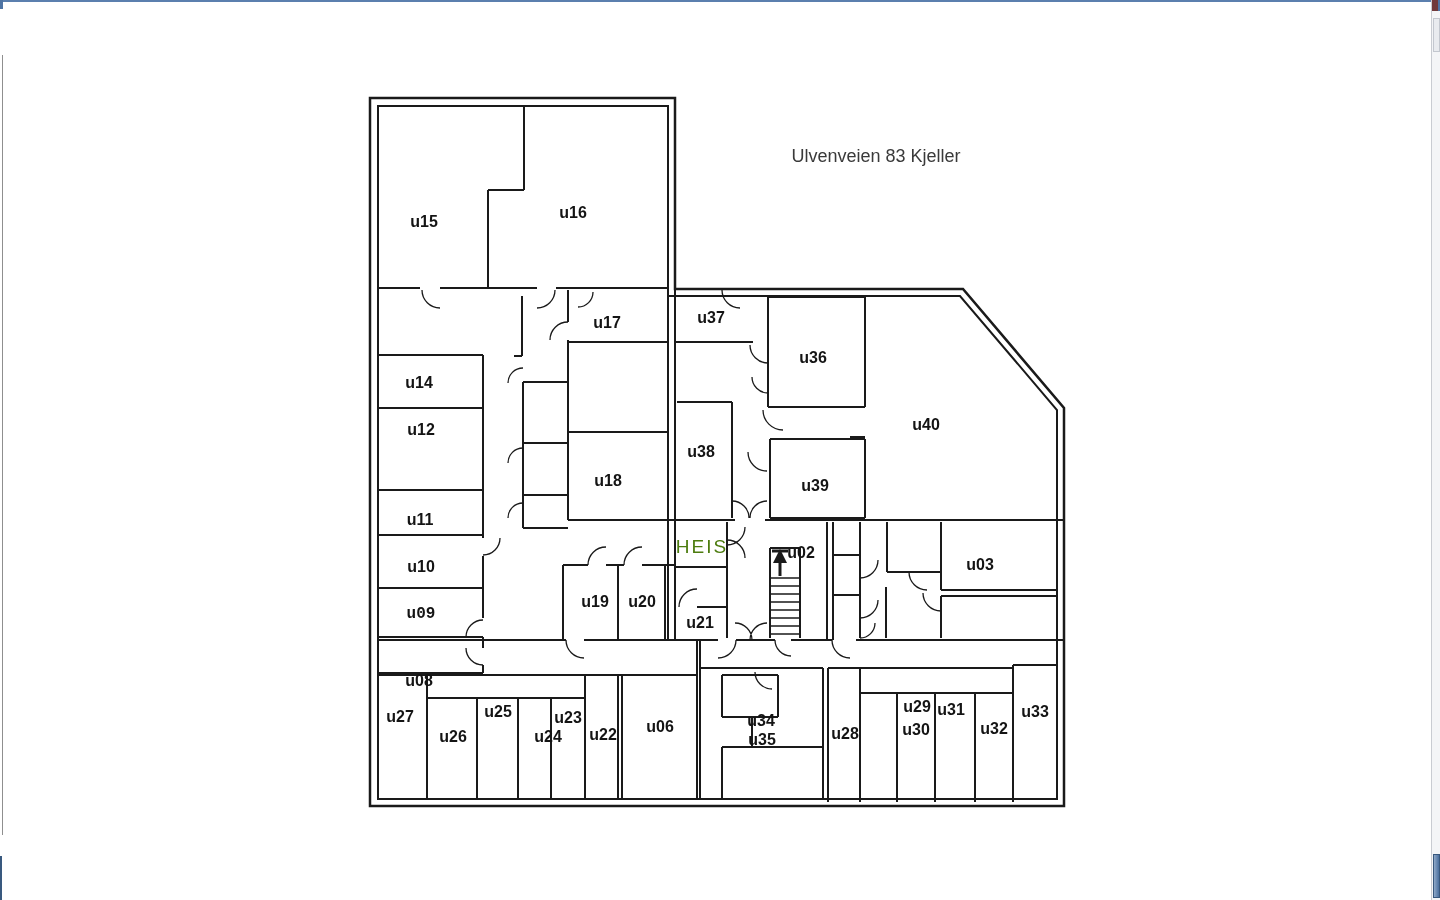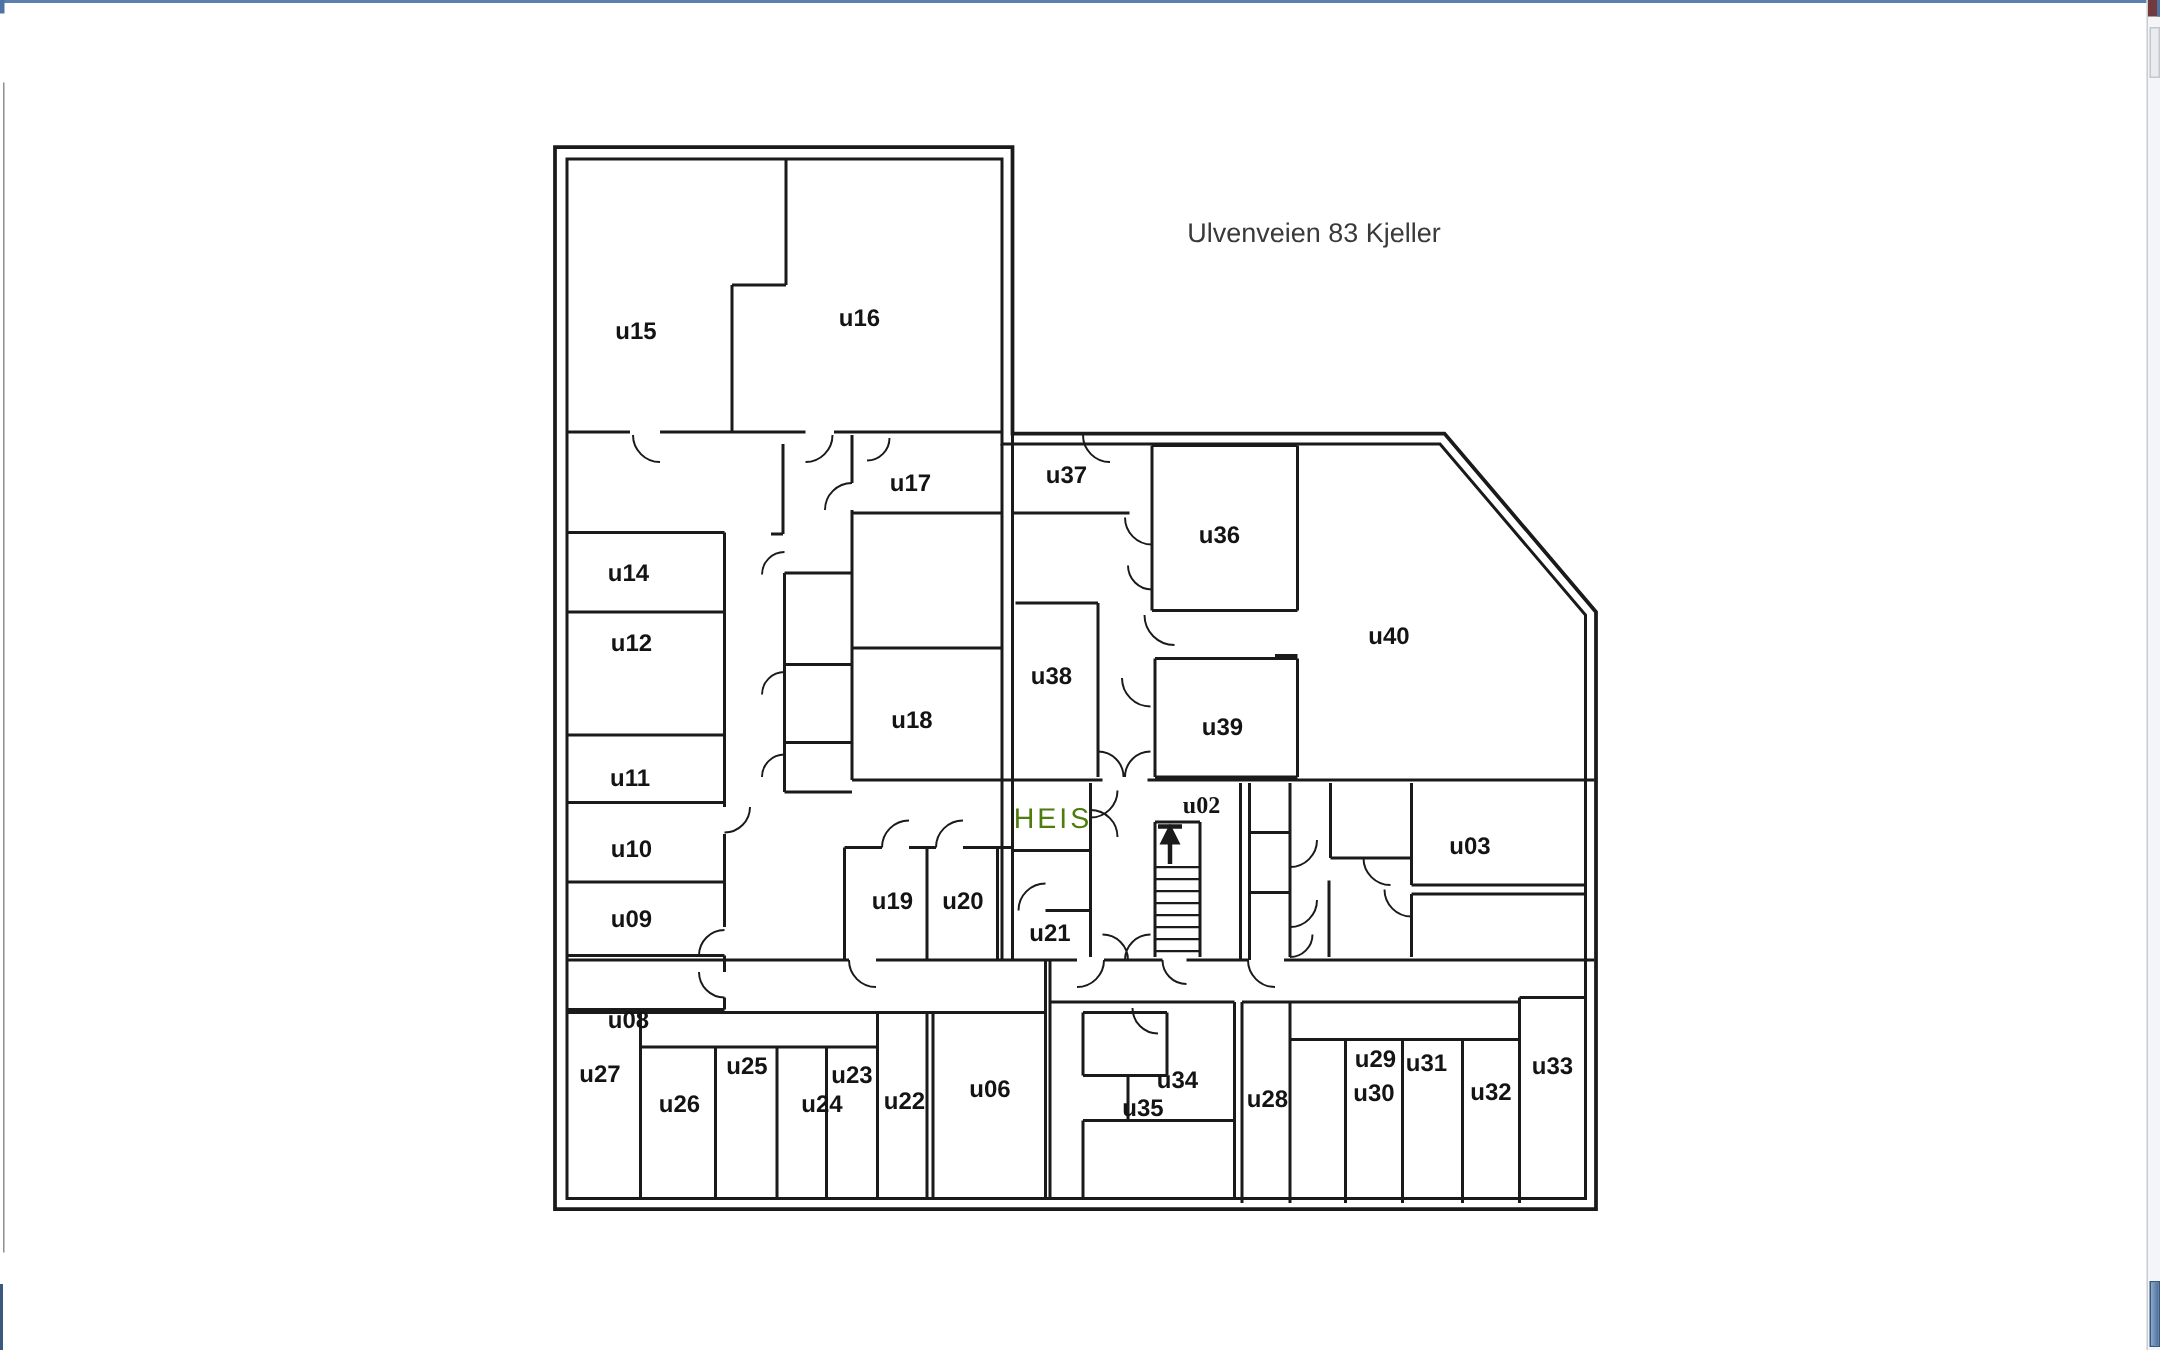--- a/index.html
+++ b/index.html
@@ -132,38 +132,38 @@
   <div class="room-label" style="left:424px;top:222px;">u15</div>
   <div class="room-label" style="left:573px;top:213px;">u16</div>
   <div class="room-label" style="left:607px;top:323px;">u17</div>
   <div class="room-label" style="left:711px;top:318px;">u37</div>
   <div class="room-label" style="left:813px;top:358px;">u36</div>
   <div class="room-label" style="left:926px;top:425px;">u40</div>
   <div class="room-label" style="left:419px;top:383px;">u14</div>
   <div class="room-label" style="left:421px;top:430px;">u12</div>
   <div class="room-label" style="left:420px;top:520px;">u11</div>
   <div class="room-label" style="left:421px;top:567px;">u10</div>
-  <div class="room-label" style="left:421px;top:614px;">u09</div>
+  <div class="room-label" style="left:421px;top:614px;font-family:Liberation Mono, monospace;">u09</div>
   <div class="room-label" style="left:419px;top:681px;">u08</div>
   <div class="room-label" style="left:608px;top:481px;">u18</div>
   <div class="room-label" style="left:701px;top:452px;">u38</div>
   <div class="room-label" style="left:815px;top:486px;">u39</div>
-  <div class="room-label" style="left:801px;top:538px;font-family:Liberation Serif, serif;">u02</div>
+  <div class="room-label" style="left:801px;top:553px;">u02</div>
   <div class="room-label" style="left:980px;top:565px;">u03</div>
   <div class="room-label" style="left:595px;top:602px;">u19</div>
   <div class="room-label" style="left:642px;top:602px;">u20</div>
   <div class="room-label" style="left:700px;top:623px;">u21</div>
   <div class="room-label" style="left:400px;top:717px;">u27</div>
   <div class="room-label" style="left:453px;top:737px;">u26</div>
   <div class="room-label" style="left:498px;top:712px;">u25</div>
   <div class="room-label" style="left:548px;top:737px;">u24</div>
   <div class="room-label" style="left:568px;top:718px;">u23</div>
   <div class="room-label" style="left:603px;top:735px;">u22</div>
   <div class="room-label" style="left:660px;top:727px;">u06</div>
-  <div class="room-label" style="left:785px;top:721px;">u34</div>
+  <div class="room-label" style="left:761px;top:721px;">u34</div>
   <div class="room-label" style="left:762px;top:740px;">u35</div>
   <div class="room-label" style="left:845px;top:734px;">u28</div>
   <div class="room-label" style="left:917px;top:707px;">u29</div>
   <div class="room-label" style="left:916px;top:730px;">u30</div>
   <div class="room-label" style="left:951px;top:710px;">u31</div>
   <div class="room-label" style="left:994px;top:729px;">u32</div>
   <div class="room-label" style="left:1035px;top:712px;">u33</div>
 </div>
 
 <div class="top-border"></div>

